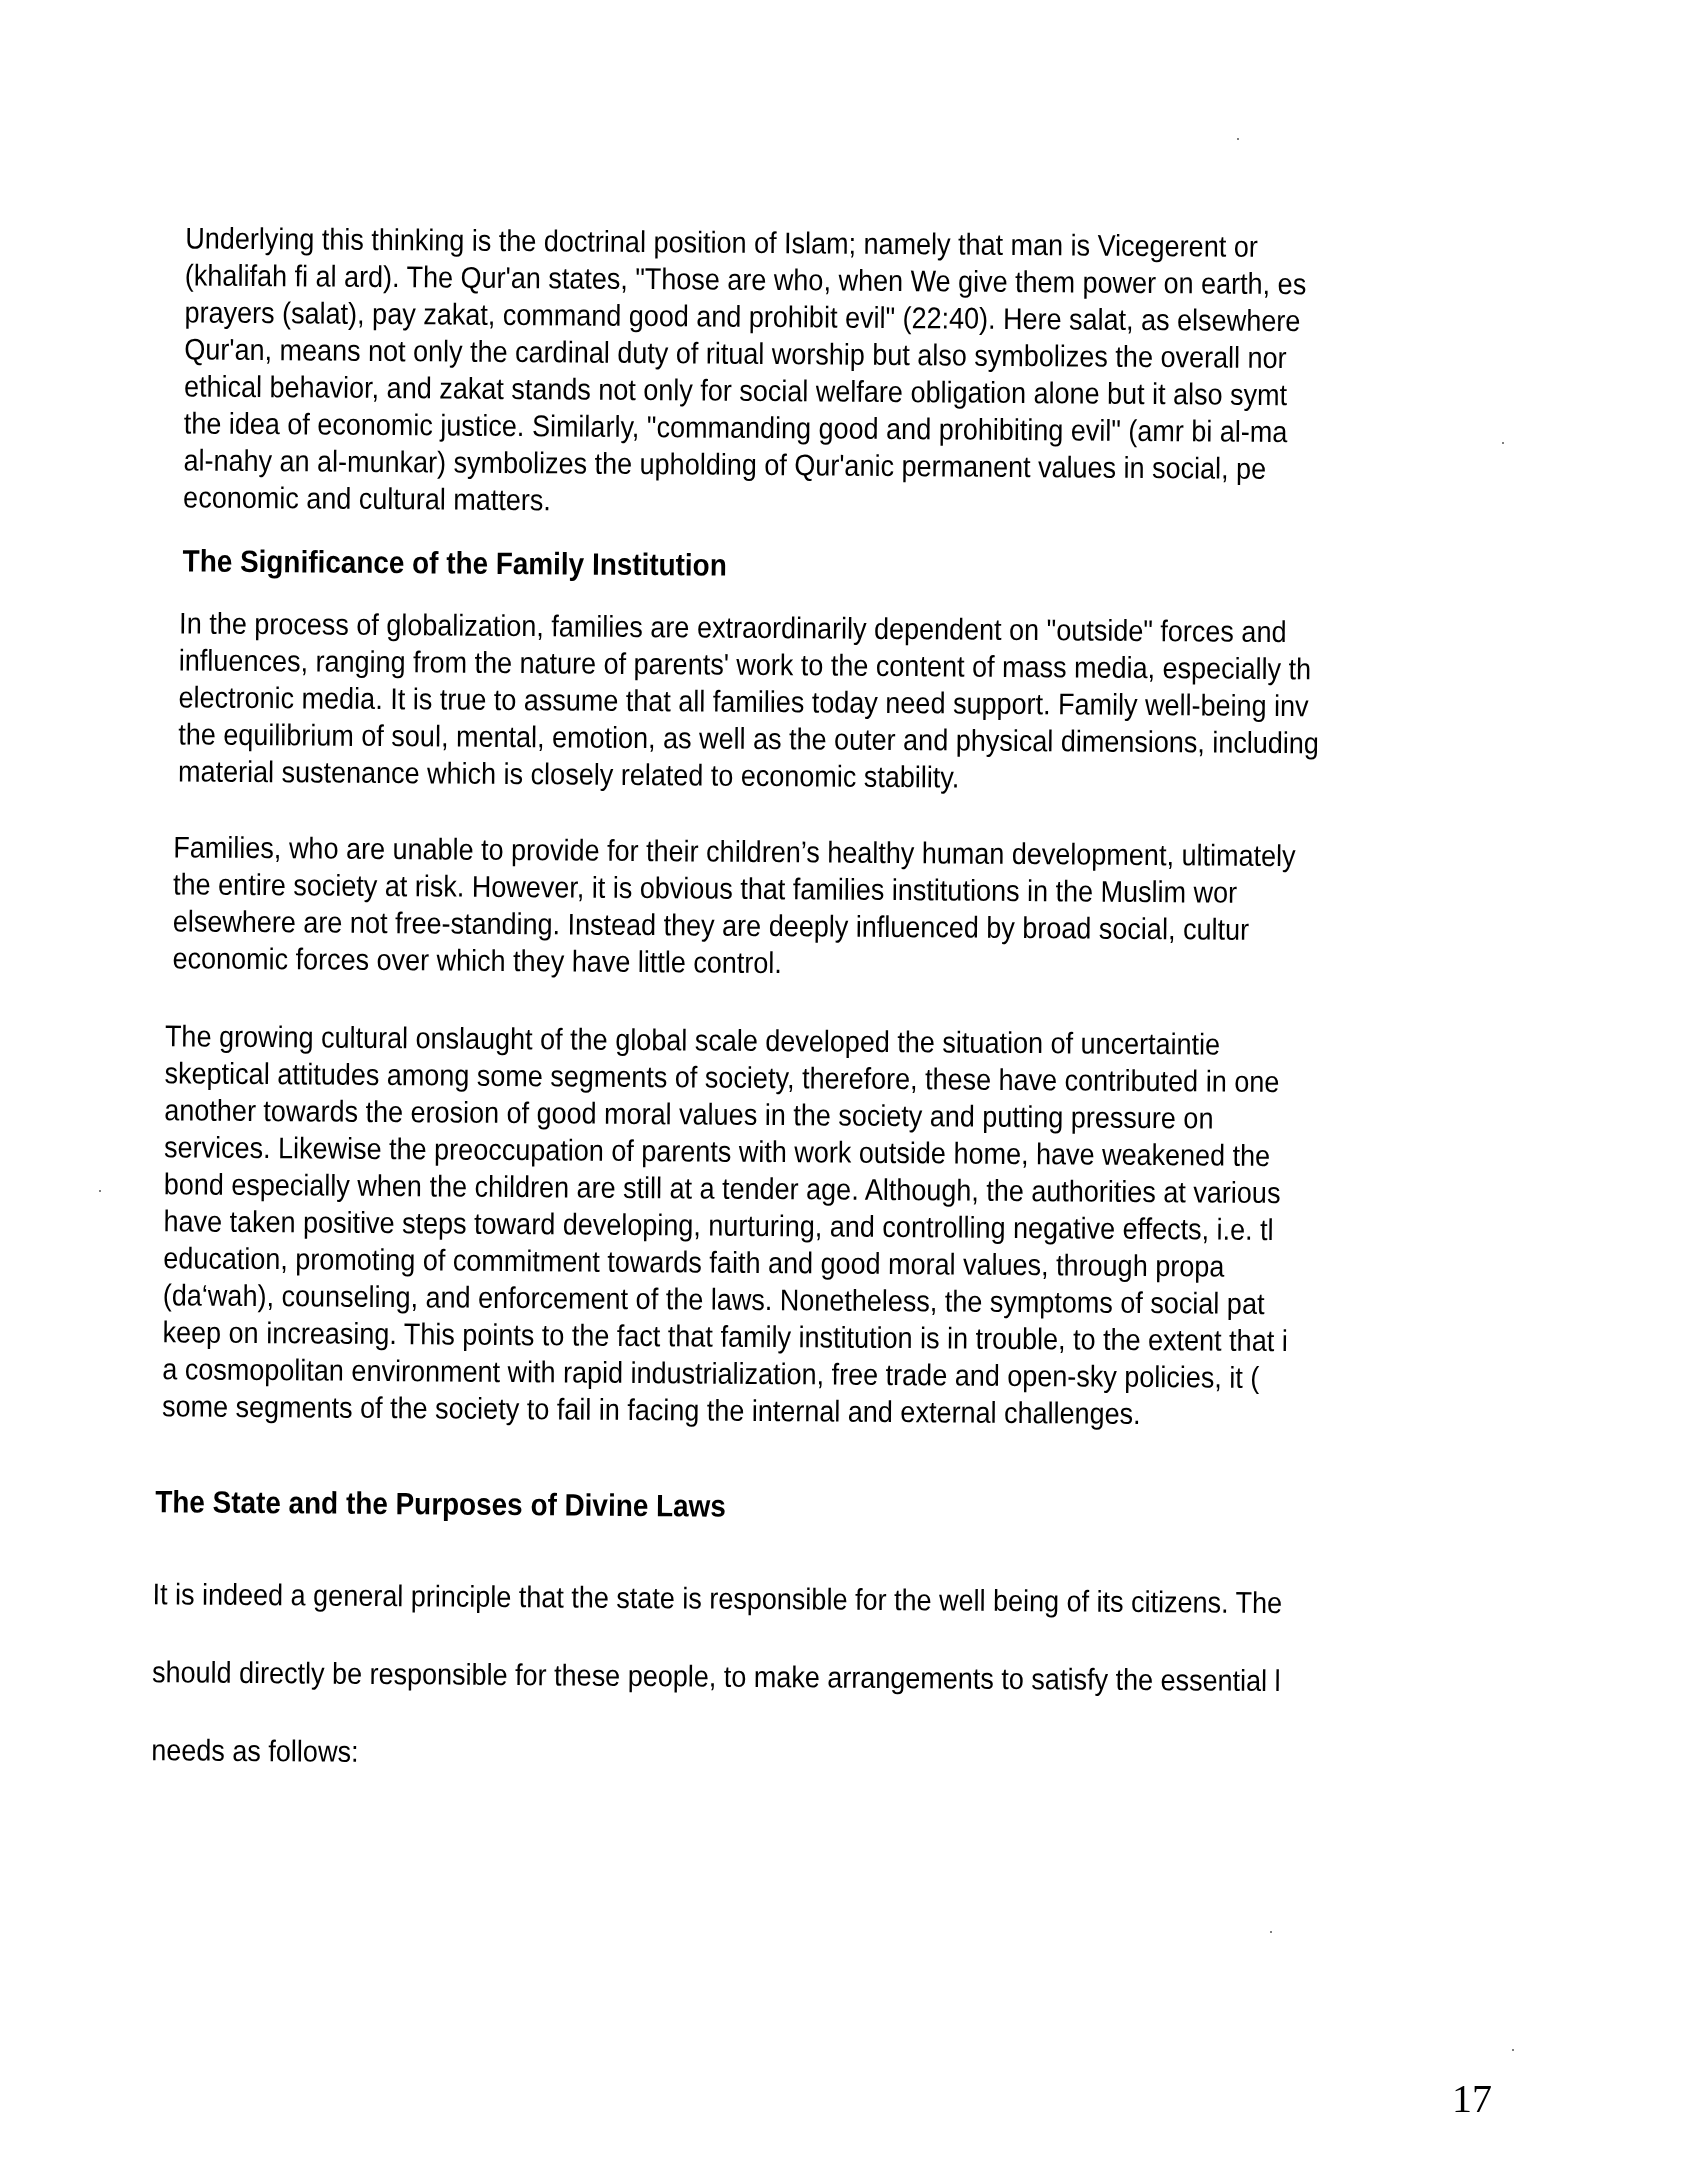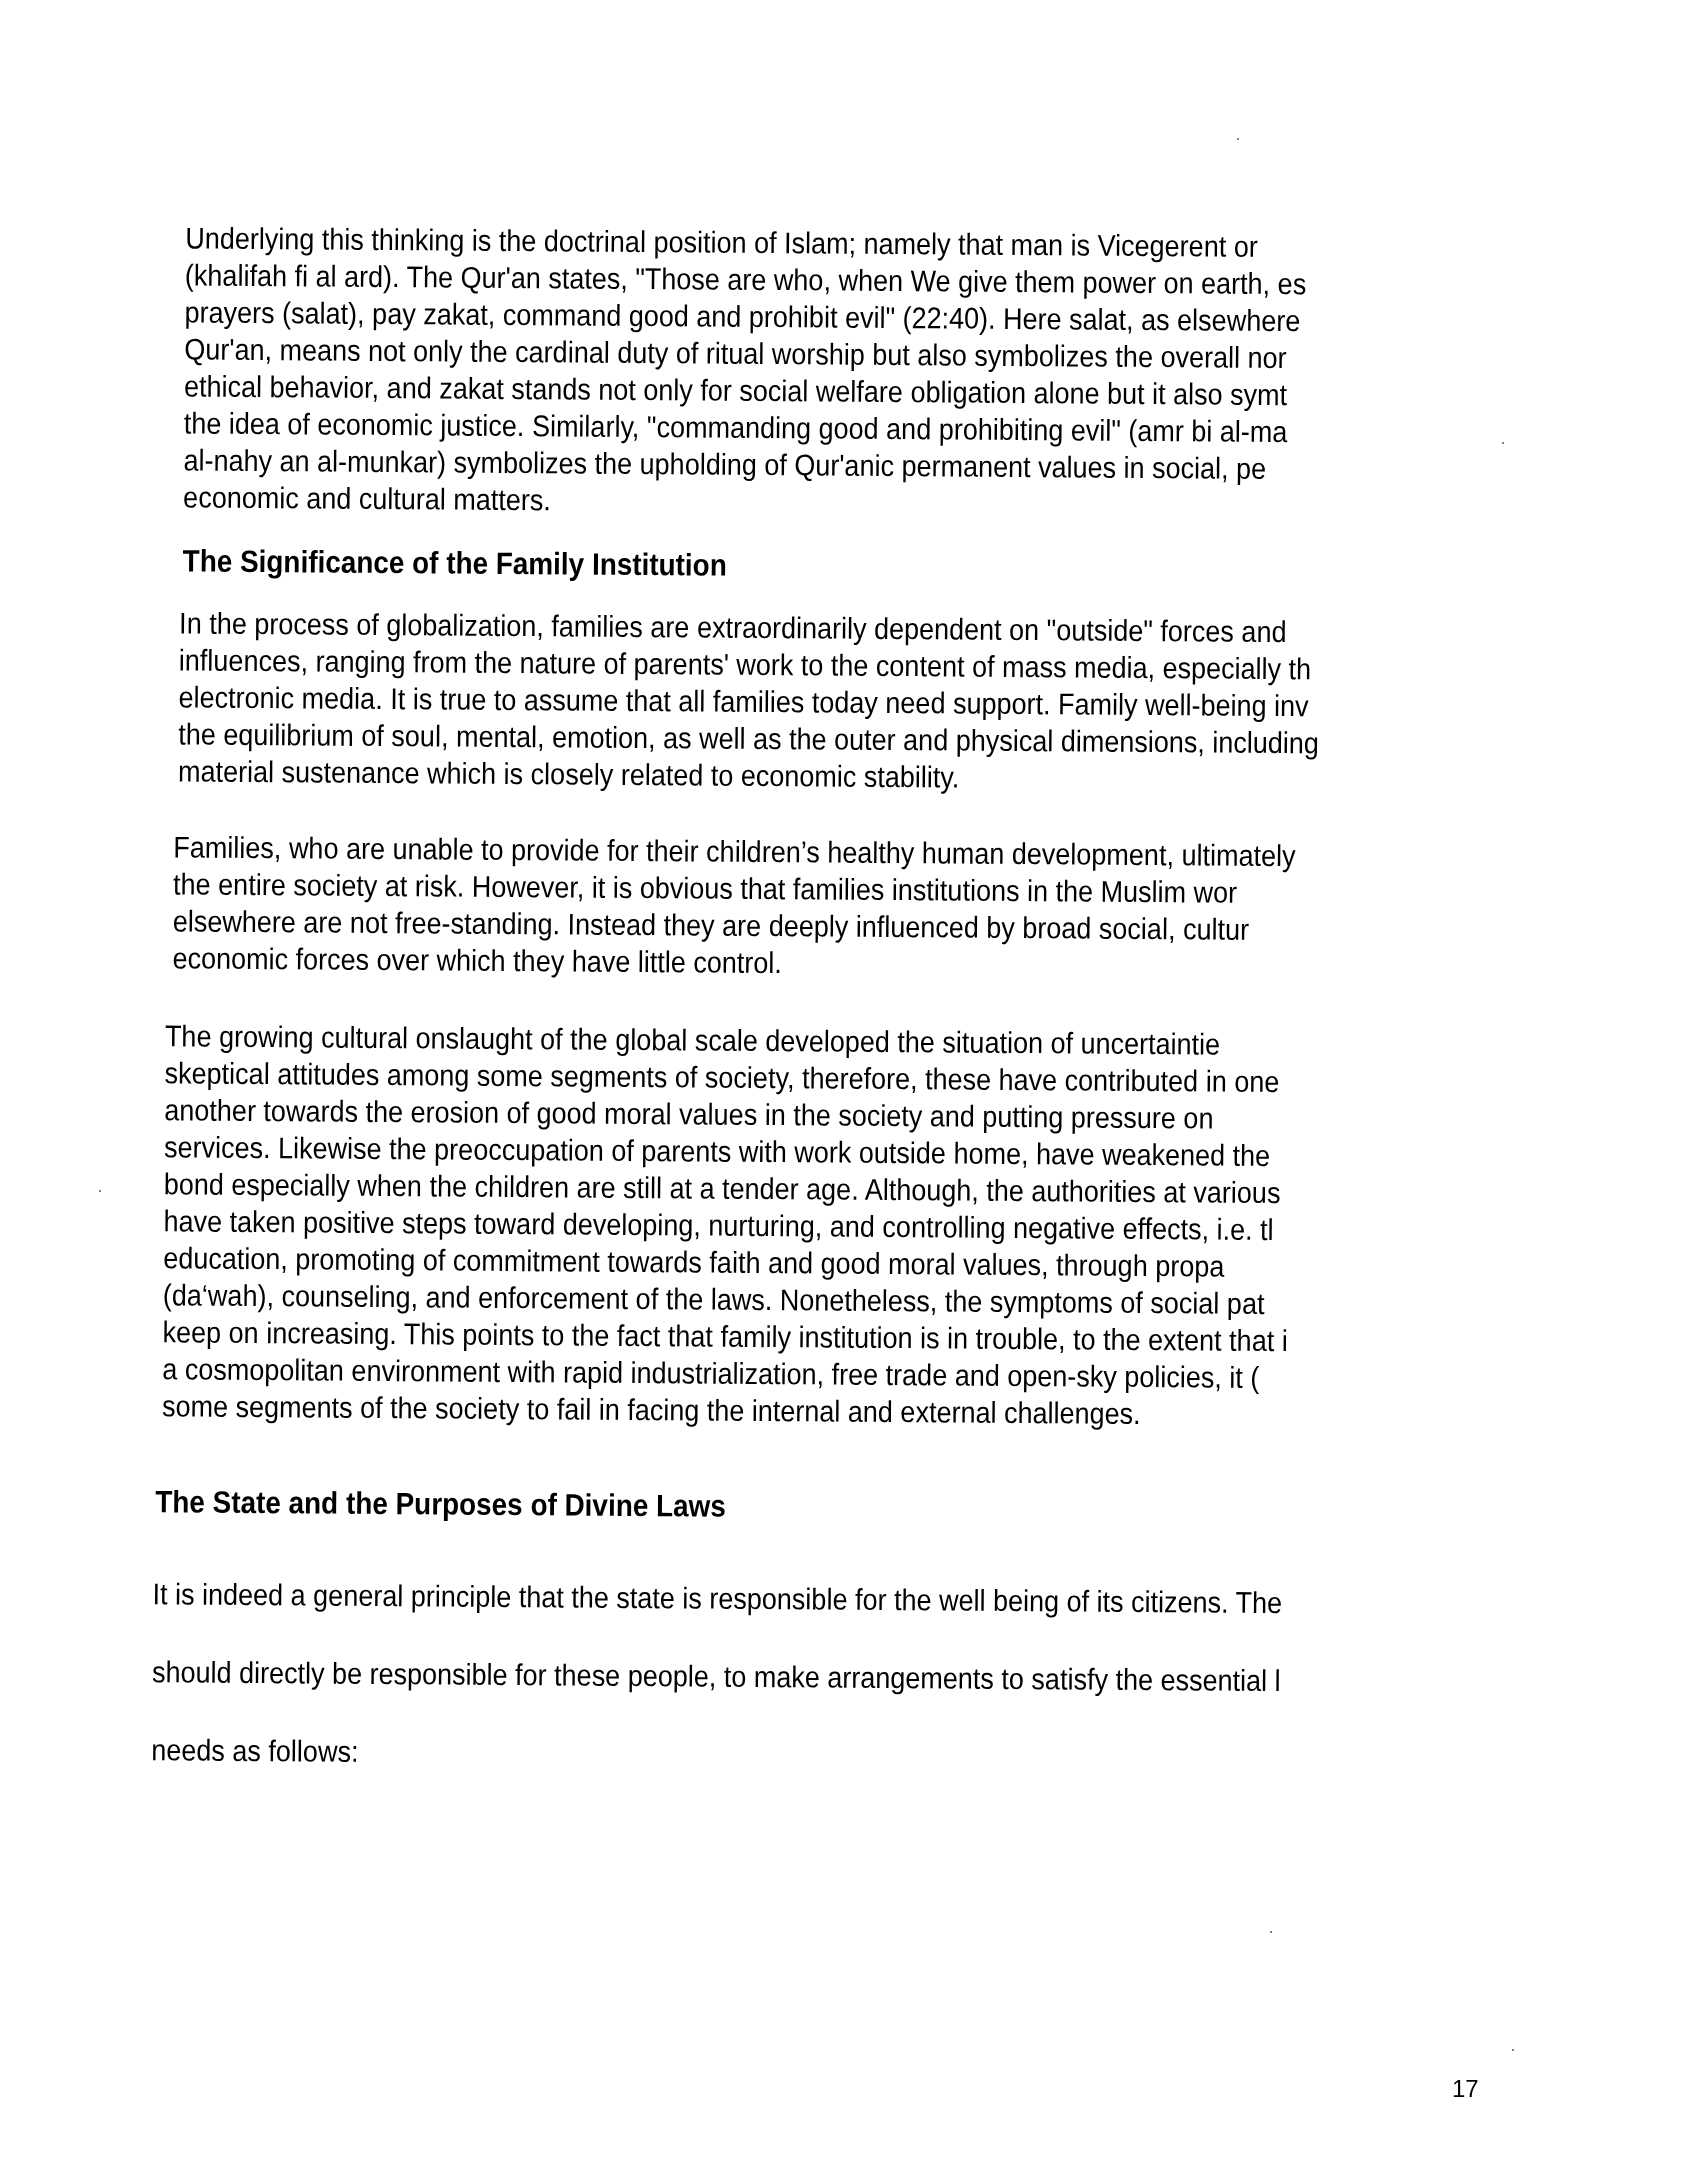--- a/index.html
+++ b/index.html
@@ -54,22 +54,22 @@
       transform: scaleX(0.9);
       transform-origin: 0 0;
     }
     .spaced .line {
       line-height: 78px;
     }
     .page-number {
       position: absolute;
       left: 1452px;
       top: 2063px;
-      font-family: Liberation Sans, sans-serif;
-      font-size: 24px;
+      font-family: Liberation Serif, serif;
+      font-size: 40px;
     }
     .speck {
       position: absolute;
       width: 2px;
       height: 2px;
       background: #555;
       border-radius: 50%;
     }
   </style>
 </head>

